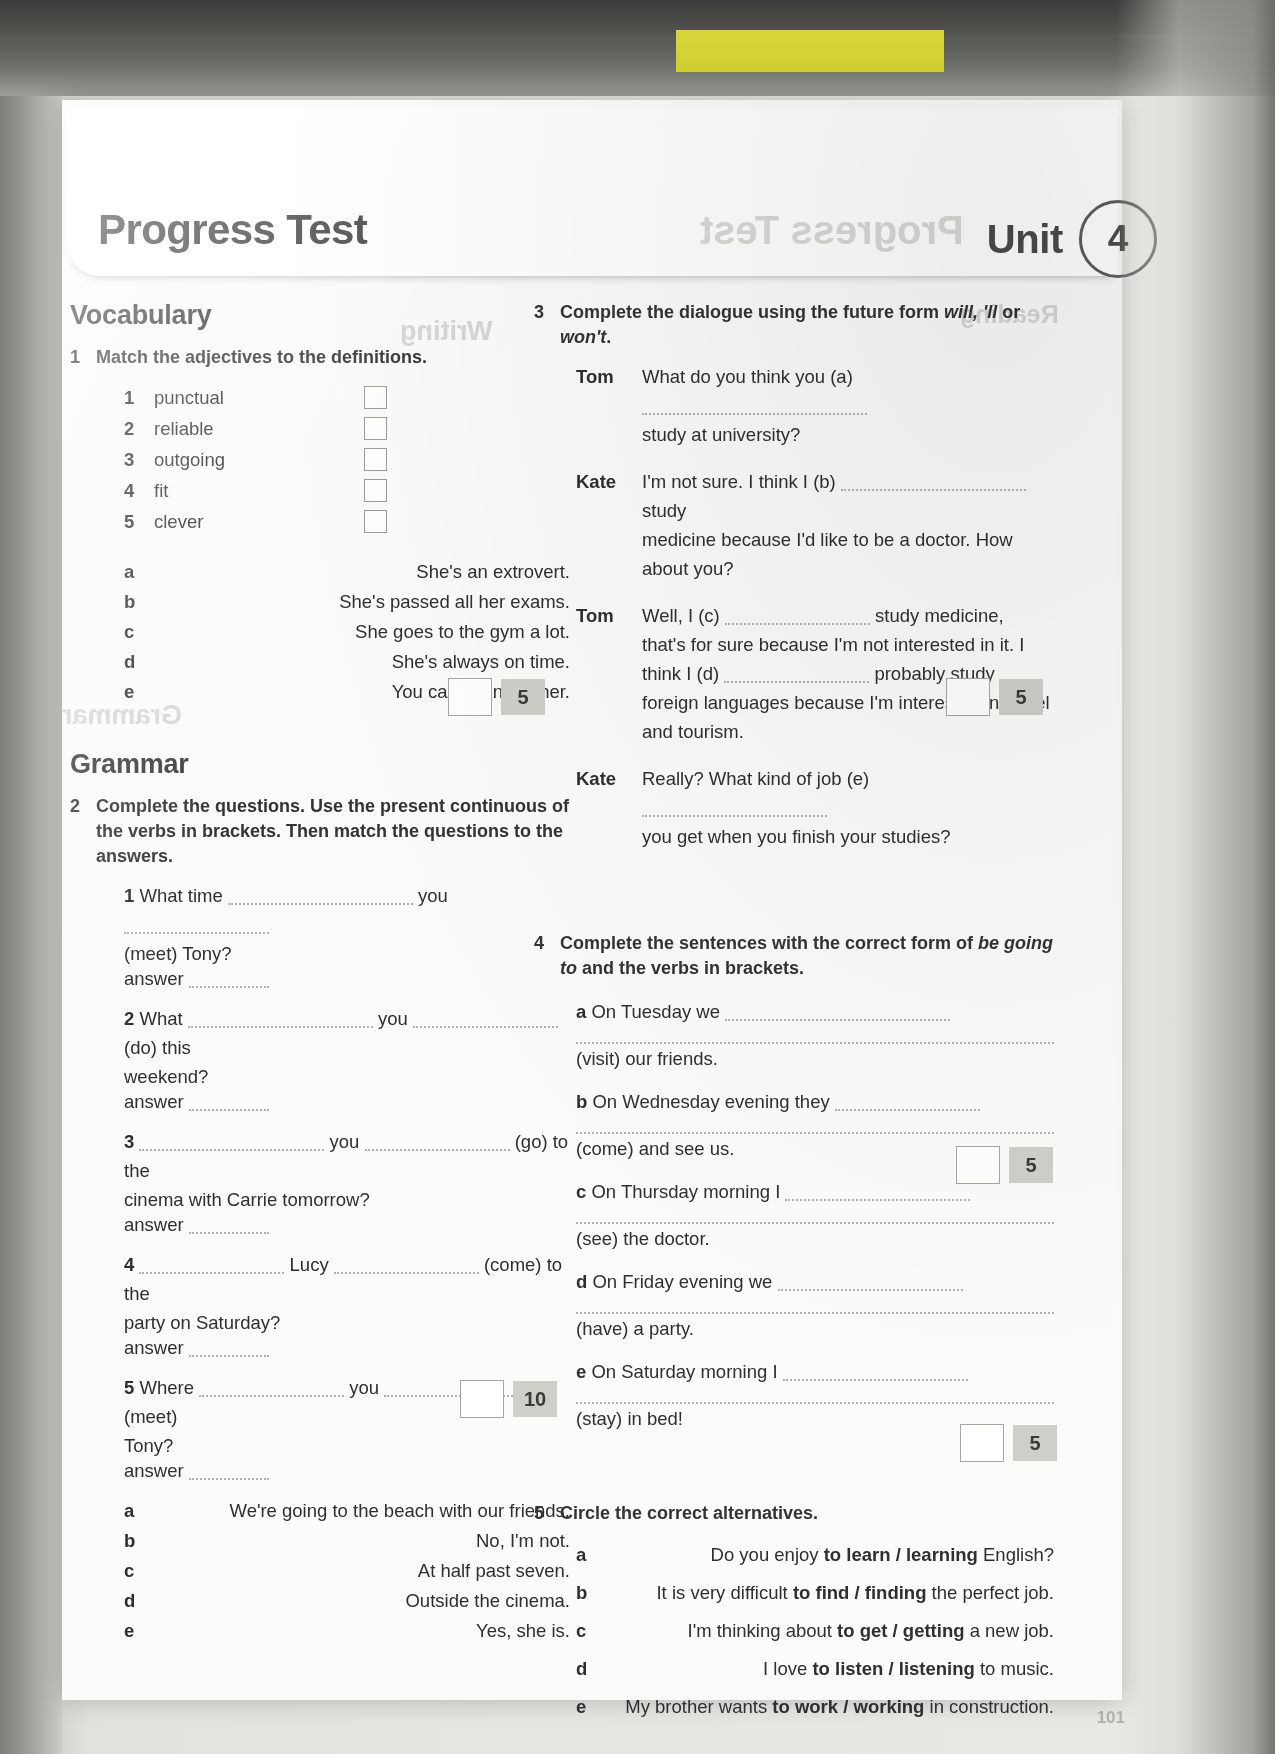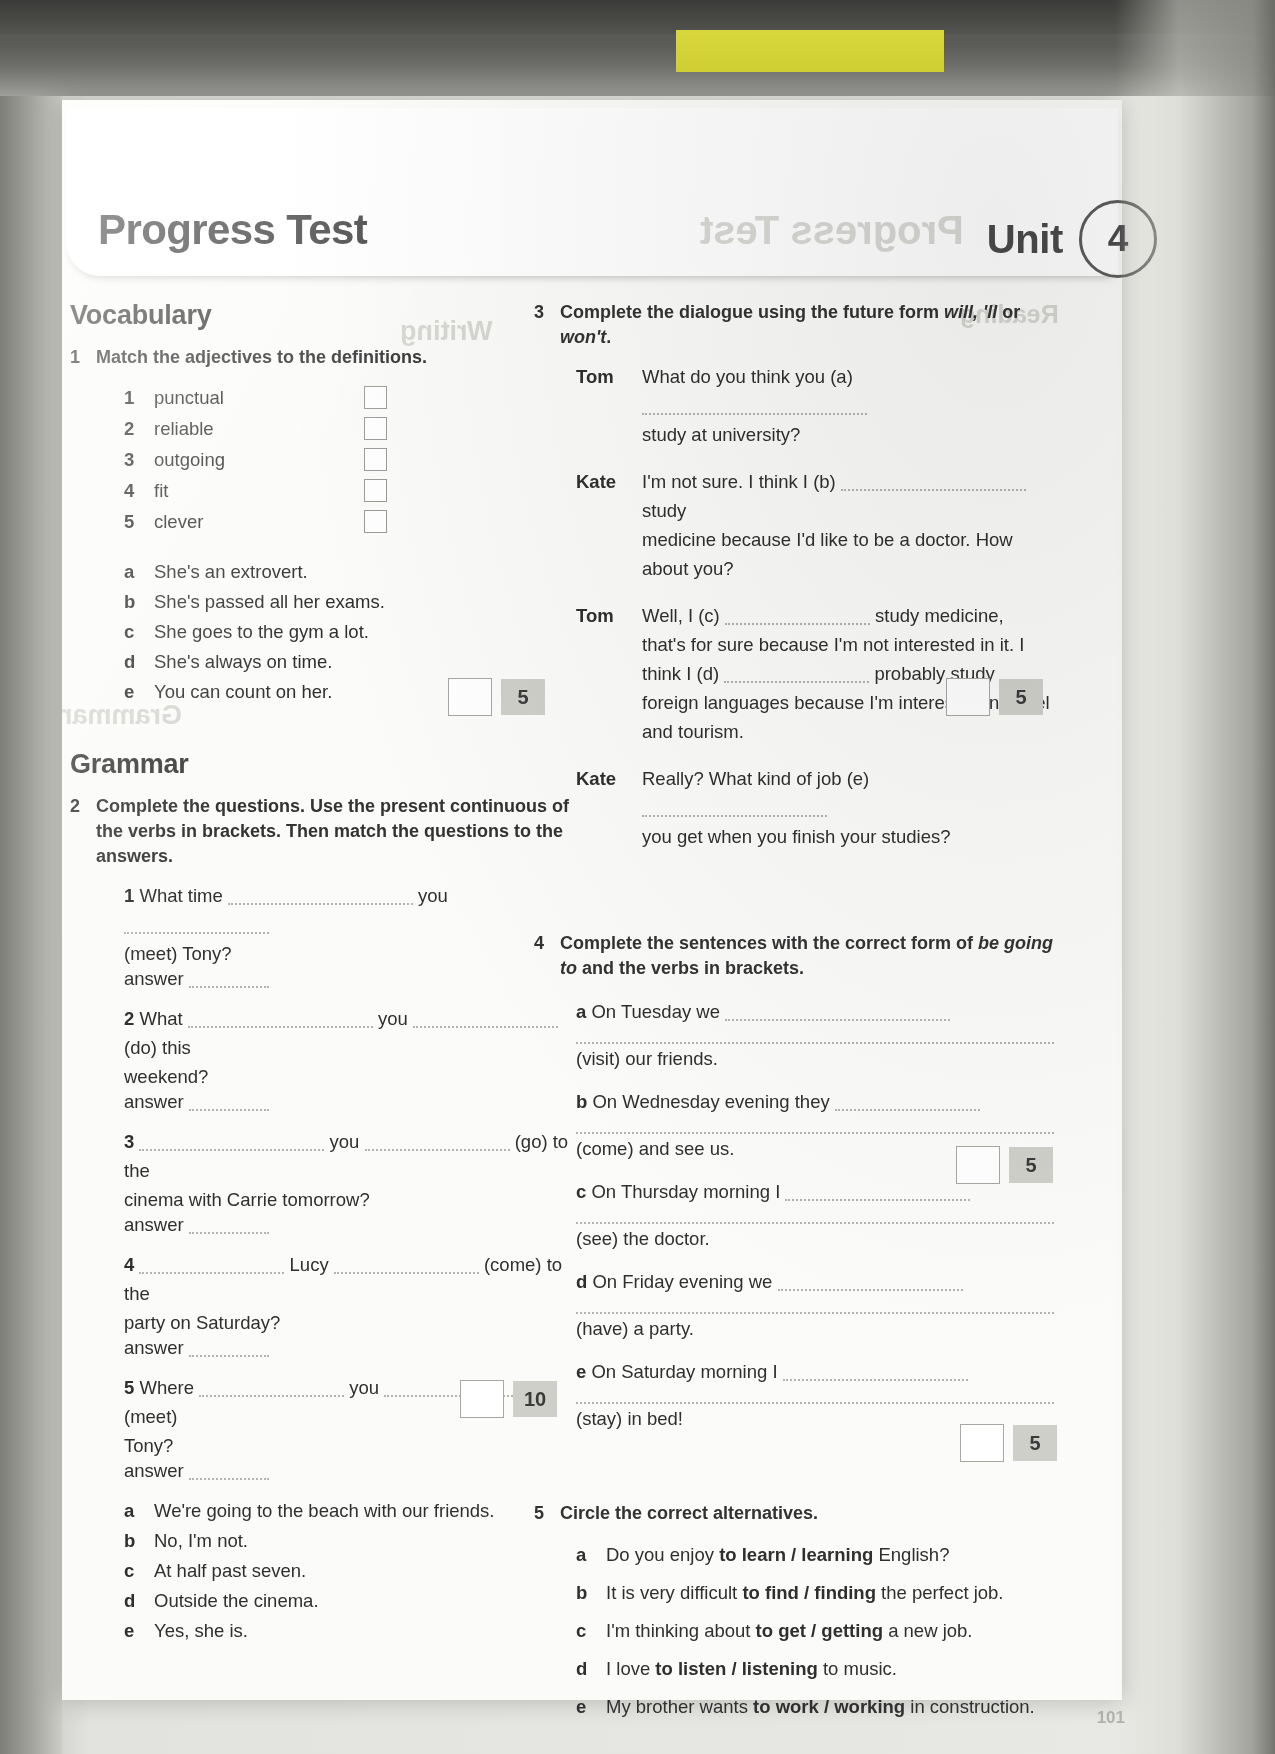--- a/index.html
+++ b/index.html
@@ -69,21 +69,21 @@
 
   .ex{display:flex;margin-bottom:6px;}
   .ex-num{width:26px;flex:none;font-size:18px;font-weight:bold;color:#333;line-height:25px;}
   .ex-body{flex:1;}
   .ex-instr{font-size:18px;font-weight:bold;color:#333;line-height:25px;margin:0;}
   .ex-instr i{font-style:italic;}
 
   .items{margin:12px 0 0 28px;}
   .row{display:flex;font-size:18.5px;color:#2f2f2f;line-height:30px;}
   .row .lbl{width:30px;flex:none;font-weight:bold;}
-  .row .txt{flex:1;}
+  .row .txt{flex:1;text-align:right;}
 
   .cbrow{display:flex;align-items:center;font-size:18.5px;color:#2f2f2f;line-height:31px;}
   .cbrow .lbl{width:30px;flex:none;font-weight:bold;}
   .cbrow .word{width:210px;}
   .cb{width:21px;height:21px;border:1.6px solid #9a9a96;background:#fff;}
 
   .gap{display:inline-block;border-bottom:2.5px dotted #b4b4ae;vertical-align:-3px;height:14px;}
   .g-sm{width:80px;}
   .g-md{width:145px;}
   .g-lg{width:185px;}

